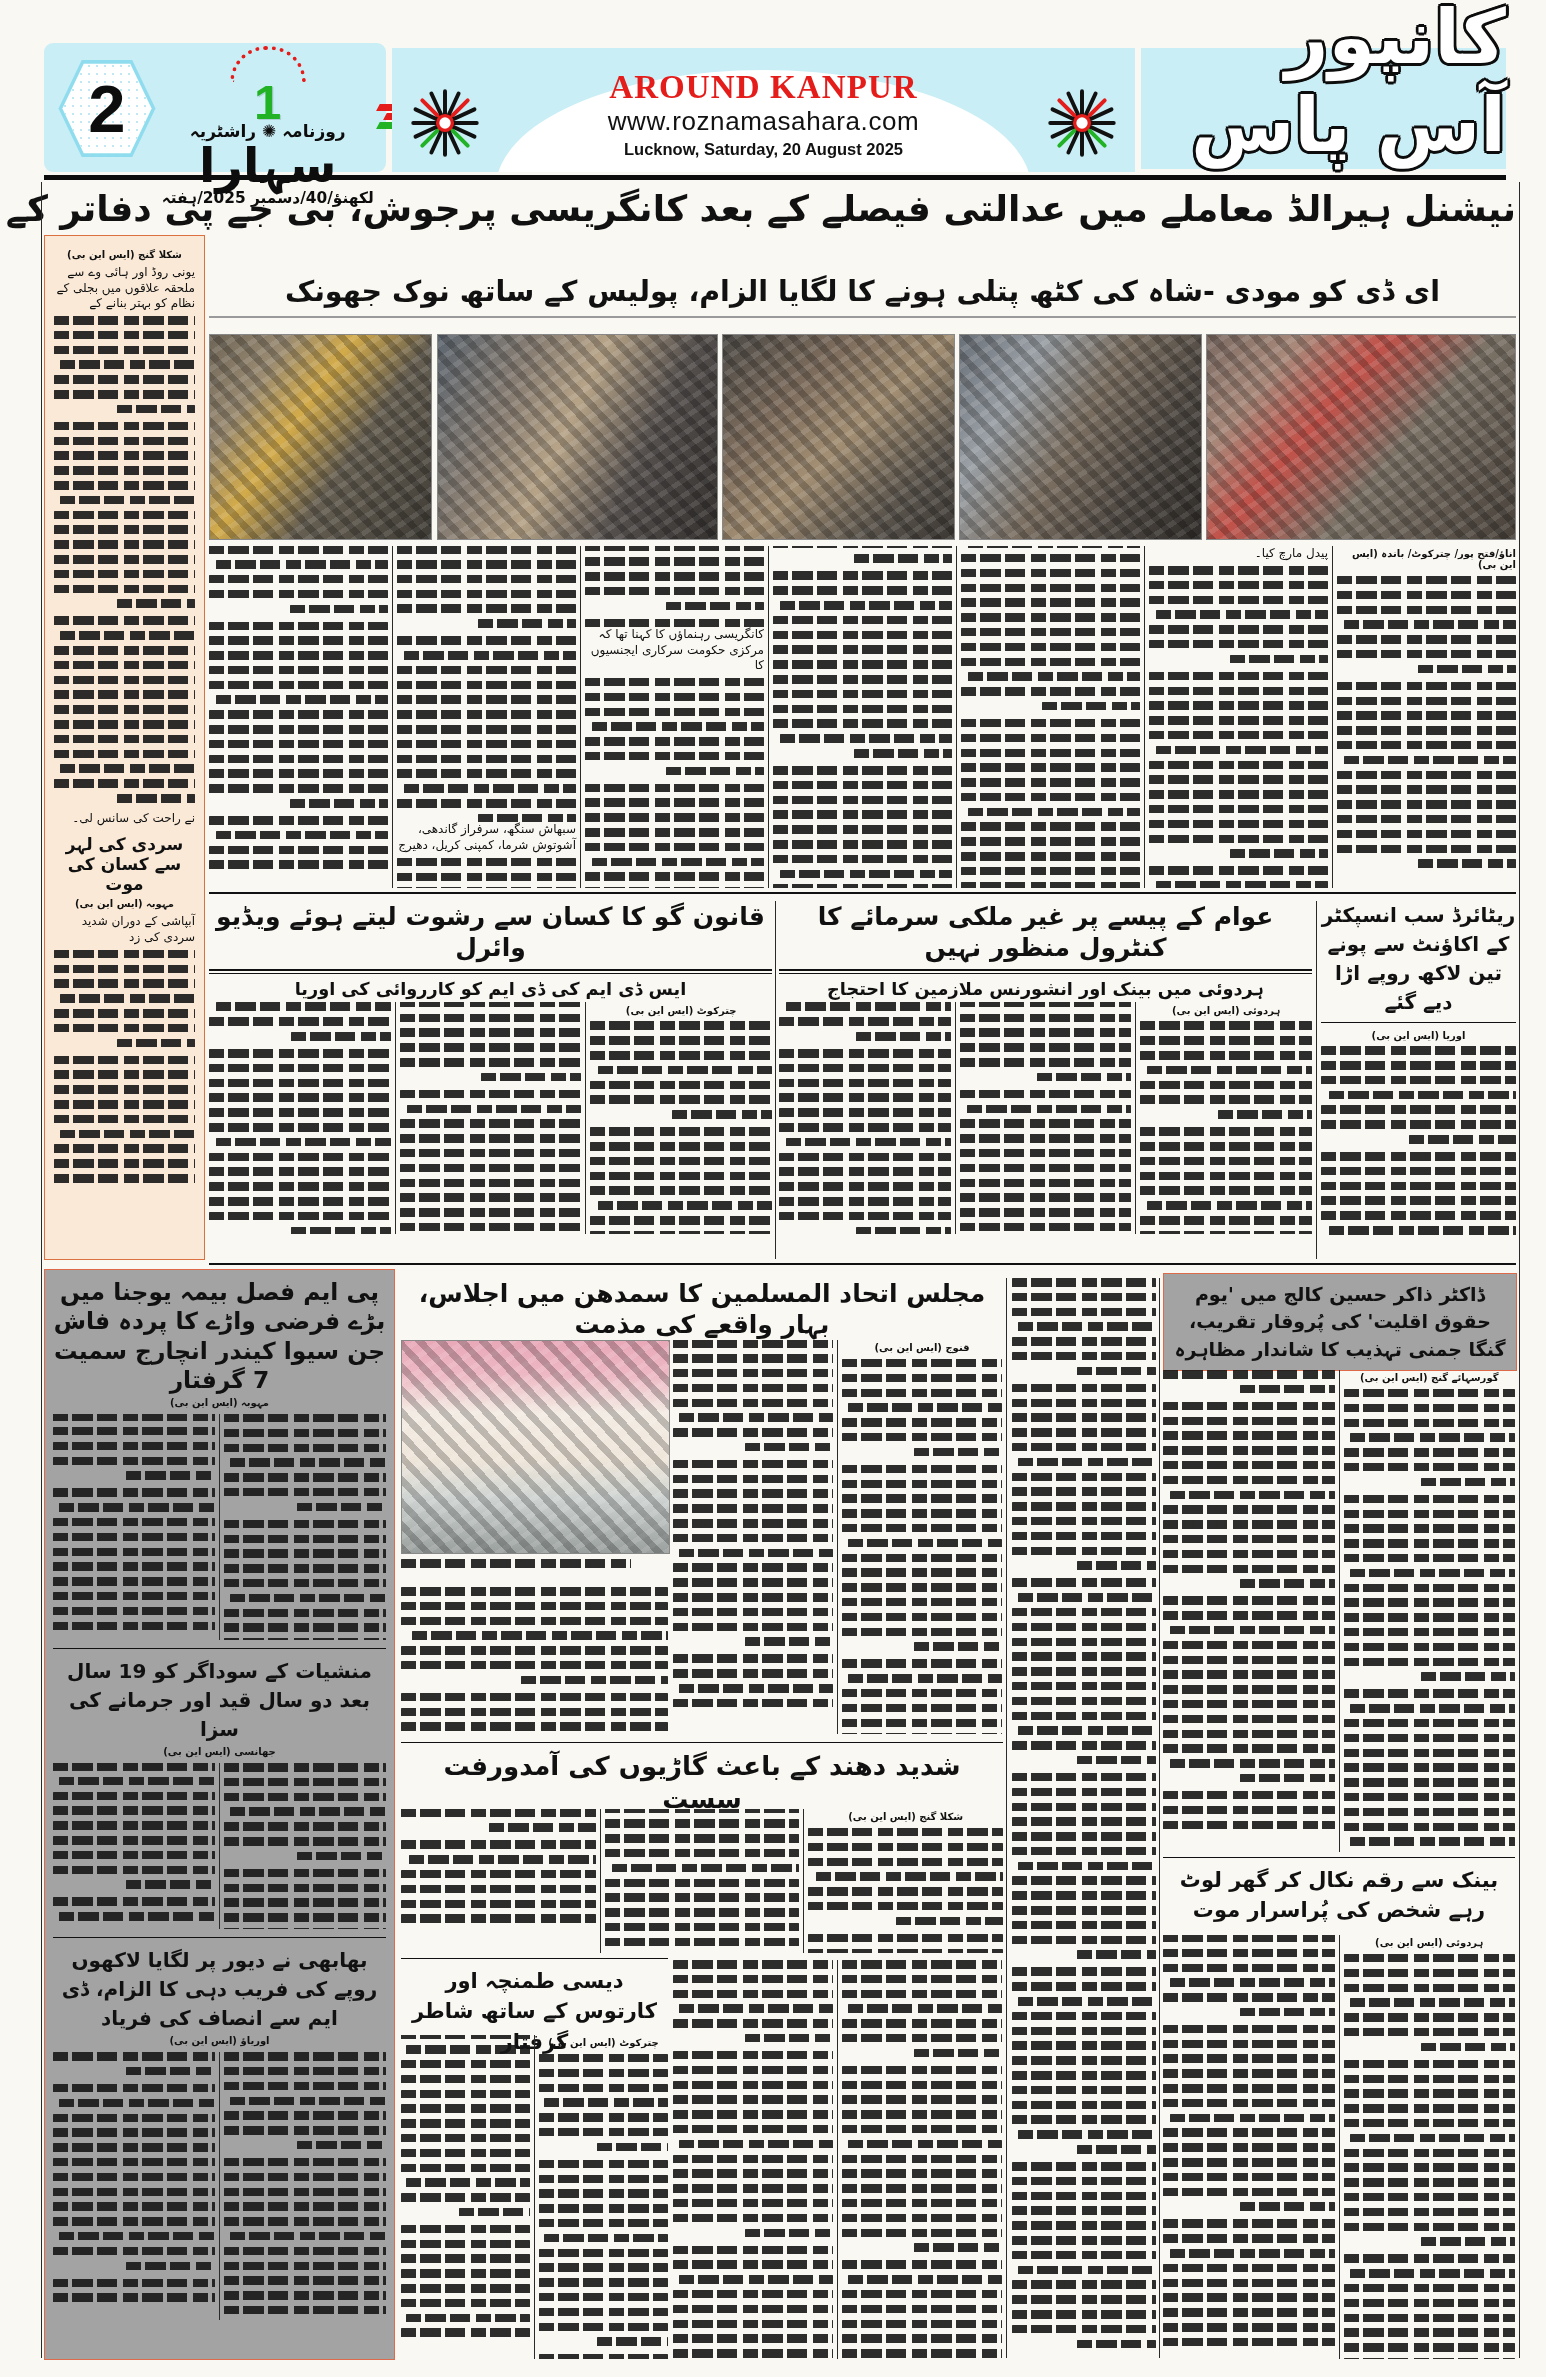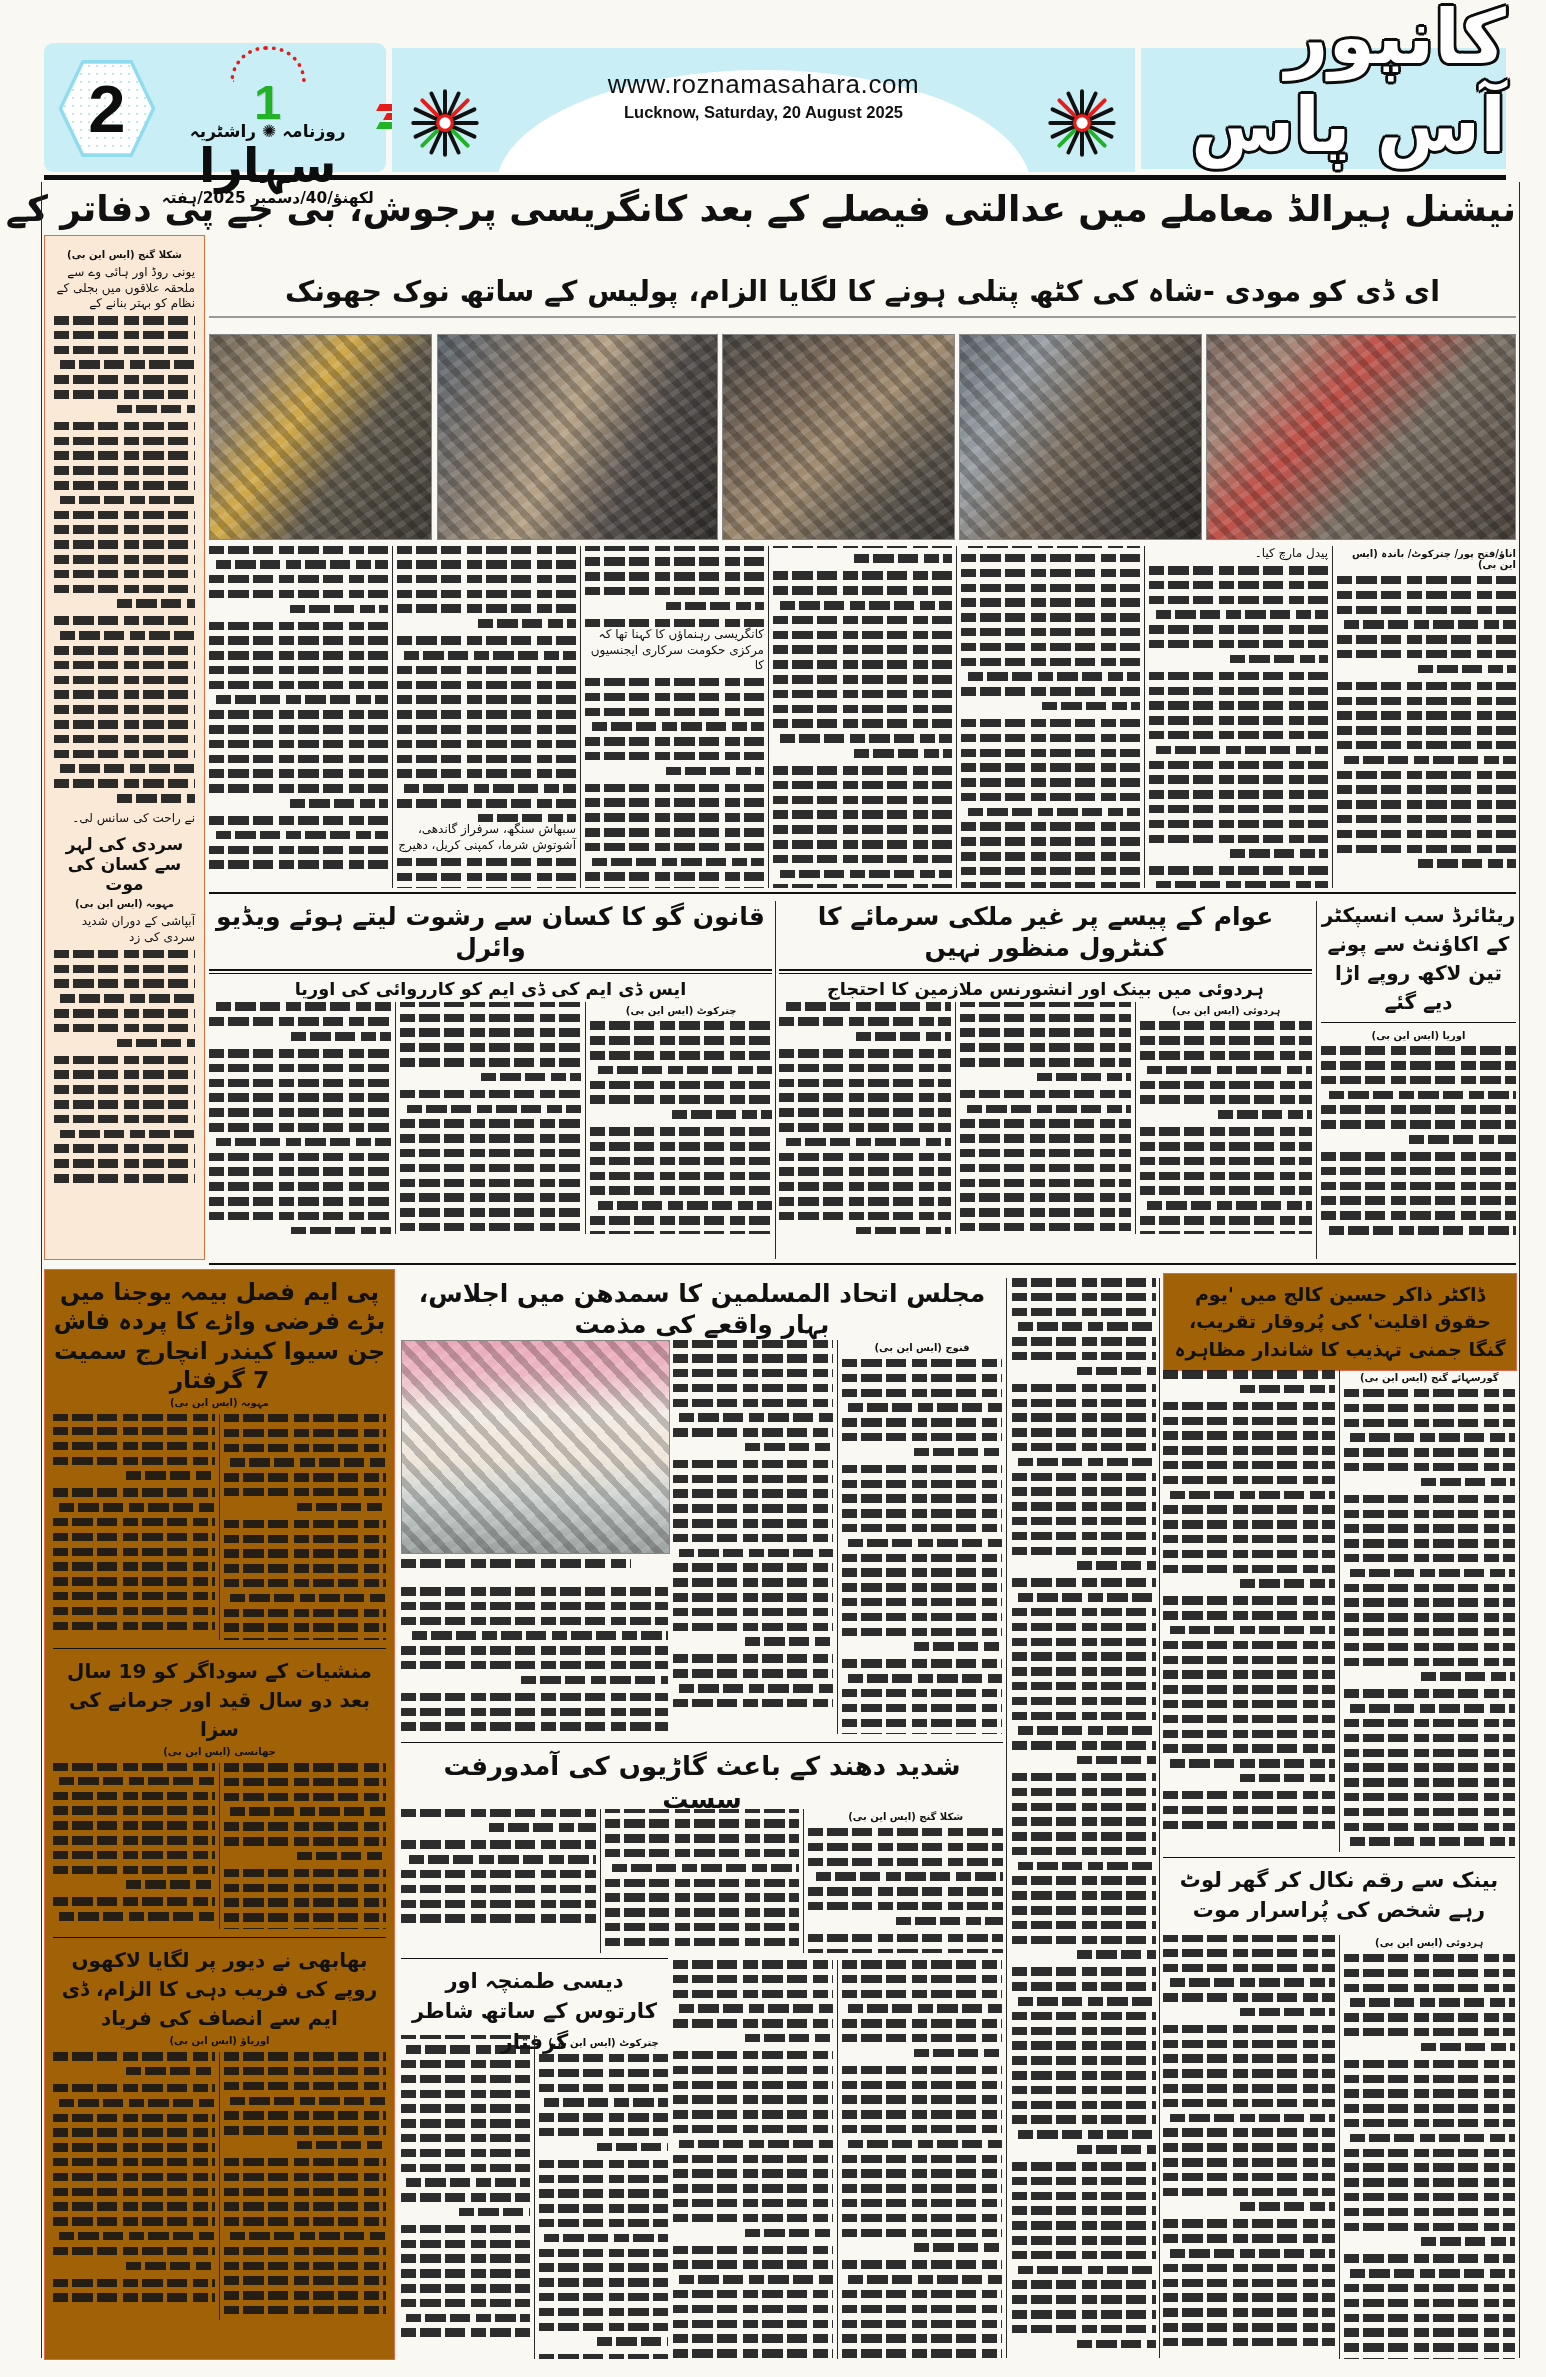--- a/index.html
+++ b/index.html
@@ -47,21 +47,21 @@
   .rule-h{background:#111;}
   .rule-v{background:#2a2a2a;}
   
   .cols{direction:rtl;column-gap:9px;column-rule:0.6px solid #2a2a2a;column-fill:auto;overflow:hidden;}
   .tline{height:8.5px;margin-bottom:6.3px;opacity:.9;border-radius:0.6px;
     background:repeating-linear-gradient(90deg,#161616 0 15.4px,transparent 15.4px 19.4px,#161616 19.4px 40px,transparent 40px 44px,#161616 44px 64px,transparent 64px 70px);}
   .tline:nth-child(9n+4){width:96%;}
   .tline:nth-child(13n+7){width:55%;margin-bottom:8.5px;}
   
   .beige{background:#f9e9d6;border:1.1px solid #dd7040;}
-  .bluebox{background:#a16207;border:1.1px solid #dd6a4a;}
+  .bluebox{background:#a3a3a3;border:1.1px solid #dd6a4a;}
   .sidebar{padding:10.3px 9px;}
   .sidebar .sb-head{font-size:17px;font-weight:700;text-align:center;margin:8px 0 3.4px;}
   
   .photos{display:flex;gap:4.6px;}
   .photo{flex:1;position:relative;overflow:hidden;border:0.6px solid #888;}
   .photo:after{content:"";position:absolute;inset:0;
     background:repeating-linear-gradient(47deg,rgba(0,0,0,.22) 0 6.8px,transparent 6.8px 15.4px),
                repeating-linear-gradient(-33deg,rgba(255,255,255,.10) 0 5.1px,transparent 5.1px 13px);}
   .starsvg line{stroke:#111;stroke-width:7;stroke-linecap:round;}
   .starsvg .r{stroke:#e41d1b;} .starsvg .g{stroke:#21b226;}
@@ -131,20 +131,21 @@
           <line x1="60" y1="60" x2="36" y2="112"></line>
           <line x1="60" y1="60" x2="84" y2="112"></line>
         <line x1="60" y1="60" x2="8" y2="36"></line>
           <line x1="60" y1="60" x2="112" y2="36"></line>
           <line x1="60" y1="60" x2="8" y2="84"></line>
           <line x1="60" y1="60" x2="112" y2="84"></line>
       </g>
       <circle cx="60" cy="60" r="13" fill="#fff" stroke="#e41d1b" stroke-width="6"></circle>
     </svg>
     <div class="inner">
+      <div class="around">AROUND KANPUR</div>
       <div class="site">www.roznamasahara.com</div>
       <div class="endate">Lucknow, Saturday, 20 August 2025</div>
     </div>
   </div>
 
   <div class="abs cyanbox hdr-right" style="left:1141px;top:48px;width:365px;height:121px;">
     <div class="urdu-banner rtl">کانپور آس پاس</div>
   </div>
 
   <div class="abs blackbar" style="left:44px;top:175px;width:1462px;height:5.1px;"></div>

